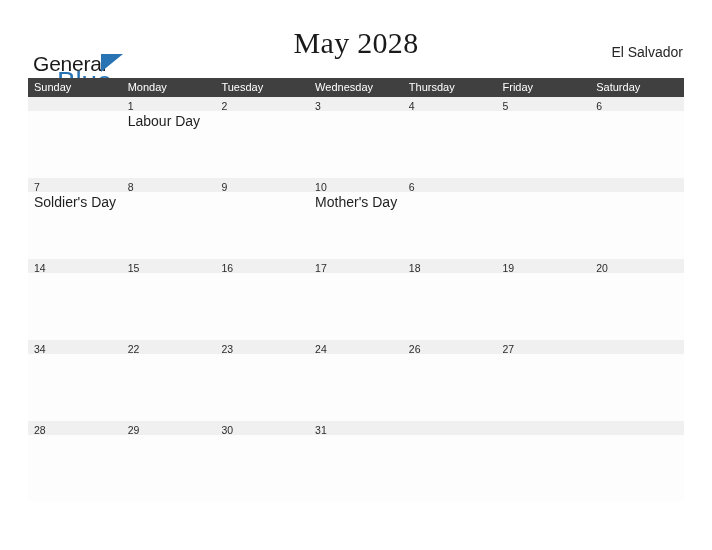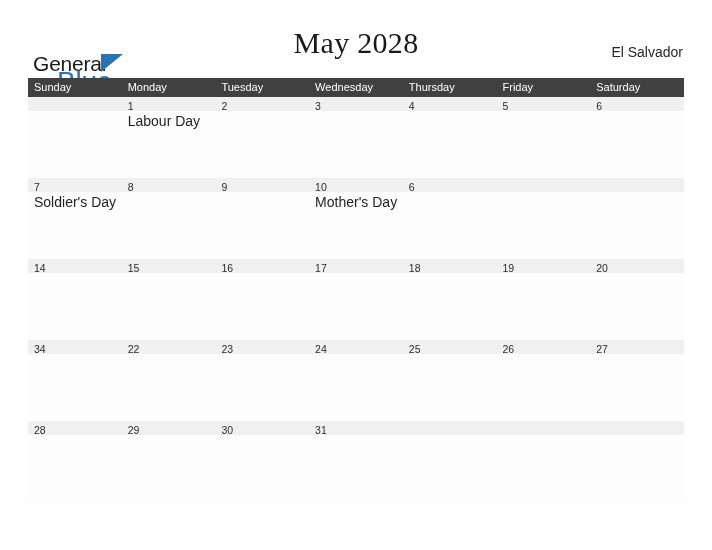--- a/index.html
+++ b/index.html
@@ -289,23 +289,20 @@
             <div class="day-cell">
               <div class="day-num">22</div>
             </div>
             <div class="day-cell">
               <div class="day-num">23</div>
             </div>
             <div class="day-cell">
               <div class="day-num">24</div>
             </div>
             <div class="day-cell">
-              <div class="day-num">25</div>
-            </div>
-            <div class="day-cell">
               <div class="day-num">26</div>
             </div>
             <div class="day-cell">
               <div class="day-num">27</div>
             </div>
           </div>
         </div>
         <div class="week">
           <div class="week-topline"></div>
           <div class="week-body">

